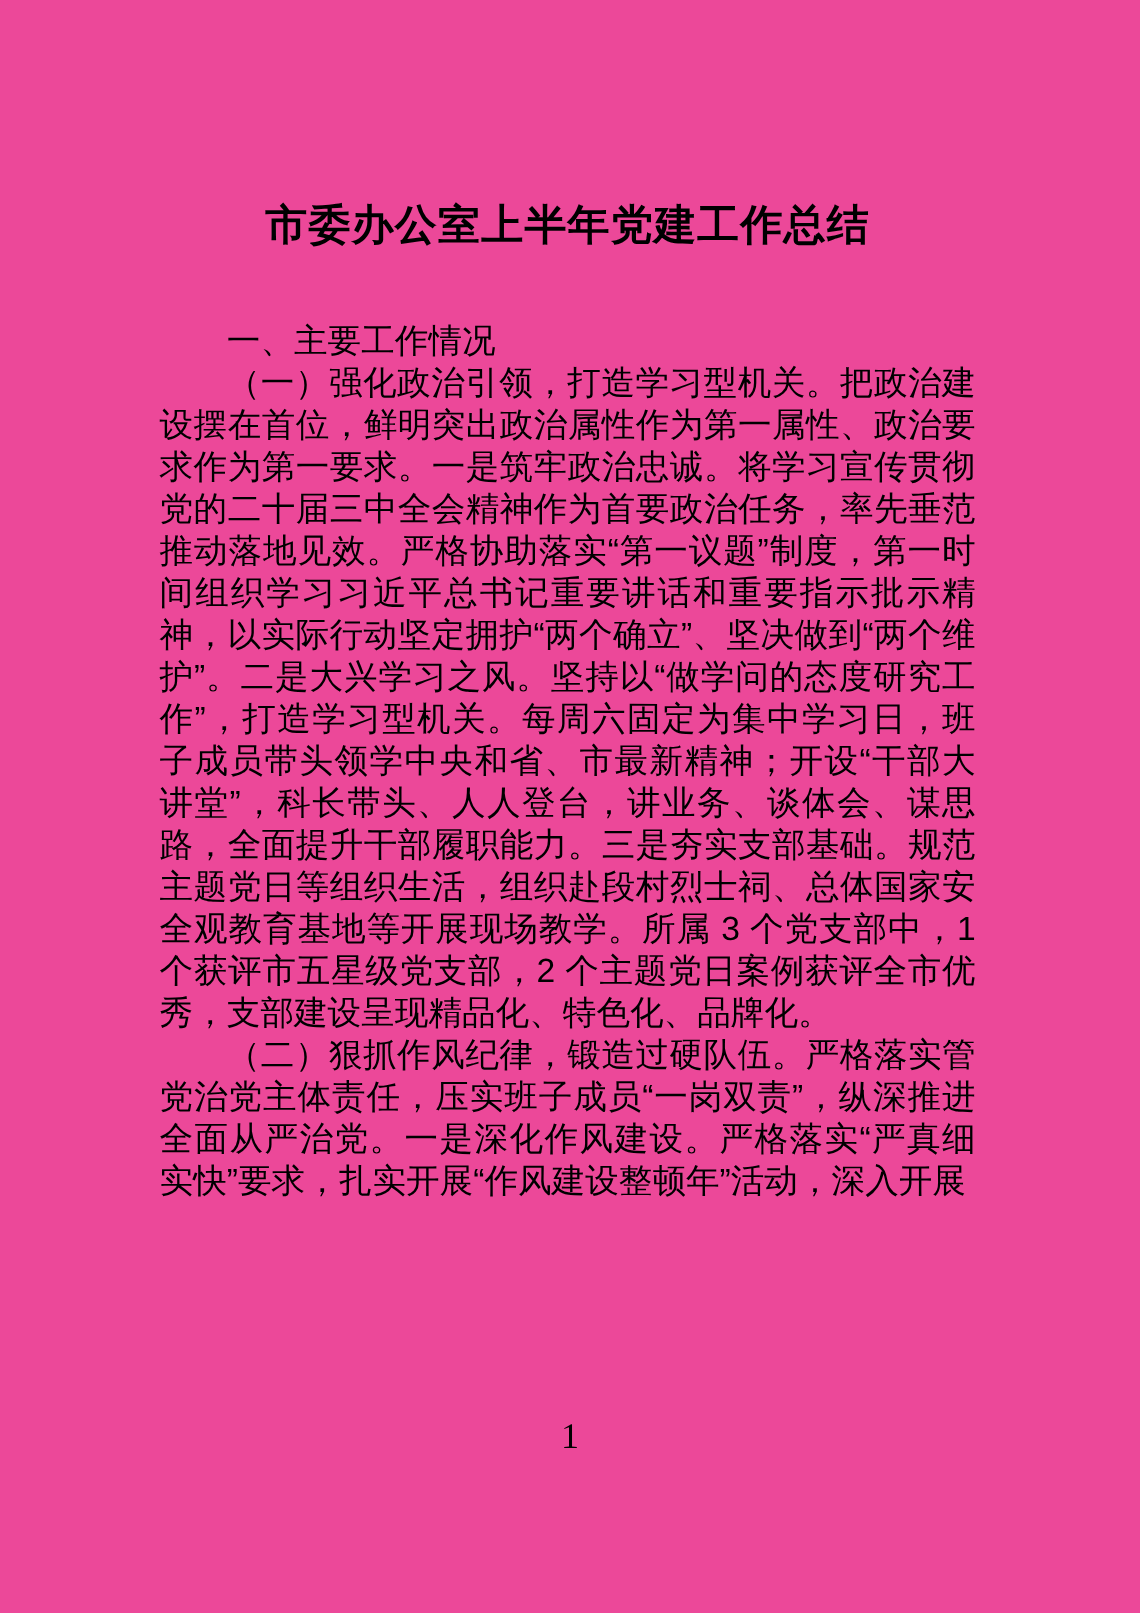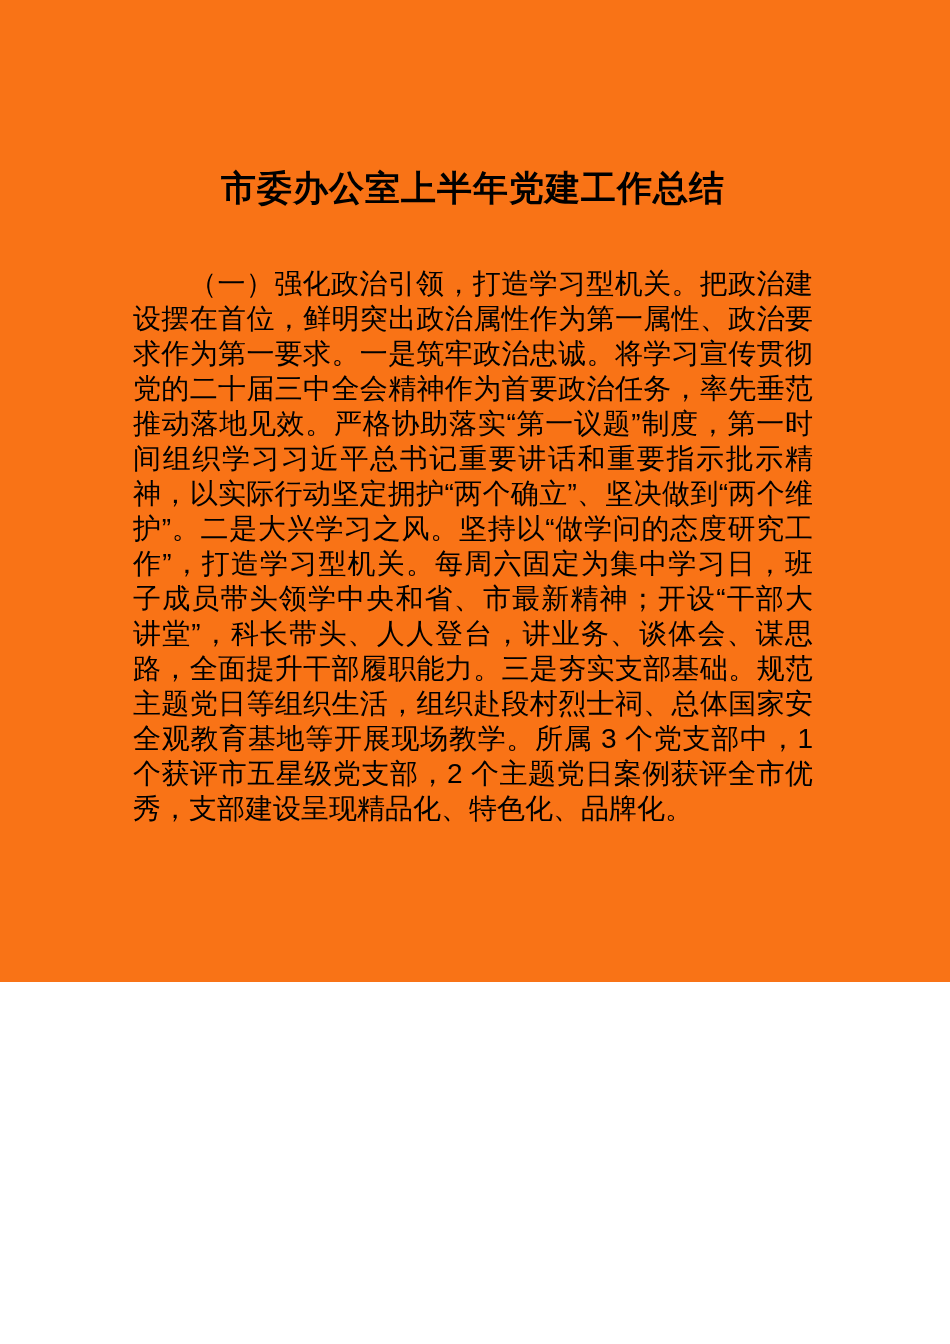--- a/index.html
+++ b/index.html
@@ -3,22 +3,22 @@
 <meta charset="utf-8">
 <style>
   html, body {
     margin: 0;
     padding: 0;
     background: #ffffff;
   }
   .page {
     position: relative;
     width: 950px;
-    height: 982px;
-    background: #f97316;
+    height: 1344px;
+    background: #ec4899;
     color: #000000;
     overflow: hidden;
   }
   .content {
     position: absolute;
     left: 133px;
     top: 162px;
     width: 680px;
   }
   .doc-title {
@@ -49,16 +49,18 @@
     font-size: 30px;
     line-height: 36px;
   }
 </style>
 </head>
 <body>
 
 <div class="page">
   <div class="content">
     <h1 class="doc-title">市委办公室上半年党建工作总结</h1>
+    <p class="body-para">一、主要工作情况</p>
     <p class="body-para">（一）强化政治引领，打造学习型机关。把政治建设摆在首位，鲜明突出政治属性作为第一属性、政治要求作为第一要求。一是筑牢政治忠诚。将学习宣传贯彻党的二十届三中全会精神作为首要政治任务，率先垂范推动落地见效。严格协助落实“第一议题”制度，第一时间组织学习习近平总书记重要讲话和重要指示批示精神，以实际行动坚定拥护“两个确立”、坚决做到“两个维护”。二是大兴学习之风。坚持以“做学问的态度研究工作”，打造学习型机关。每周六固定为集中学习日，班子成员带头领学中央和省、市最新精神；开设“干部大讲堂”，科长带头、人人登台，讲业务、谈体会、谋思路，全面提升干部履职能力。三是夯实支部基础。规范主题党日等组织生活，组织赴段村烈士祠、总体国家安全观教育基地等开展现场教学。所属 3 个党支部中，1 个获评市五星级党支部，2 个主题党日案例获评全市优秀，支部建设呈现精品化、特色化、品牌化。</p>
+    <p class="body-para">（二）狠抓作风纪律，锻造过硬队伍。严格落实管党治党主体责任，压实班子成员“一岗双责”，纵深推进全面从严治党。一是深化作风建设。严格落实“严真细实快”要求，扎实开展“作风建设整顿年”活动，深入开展</p>
   </div>
   <div class="page-number">1</div>
 </div>
 
 </body></html>

